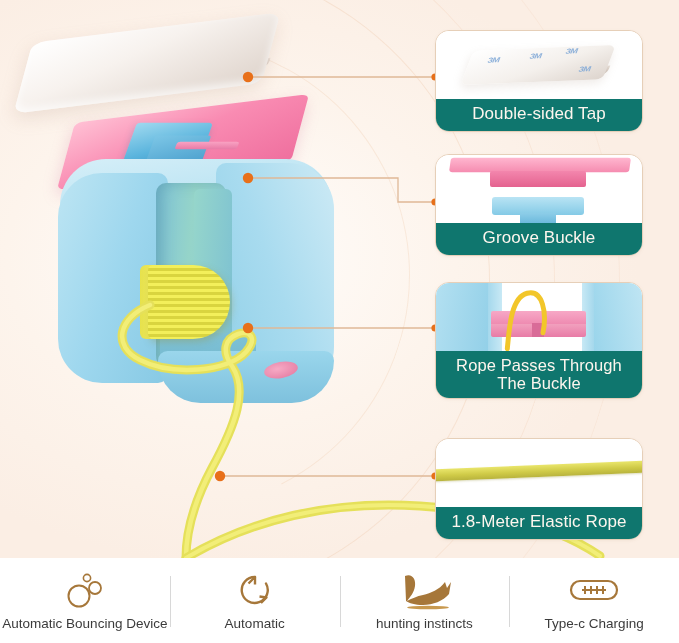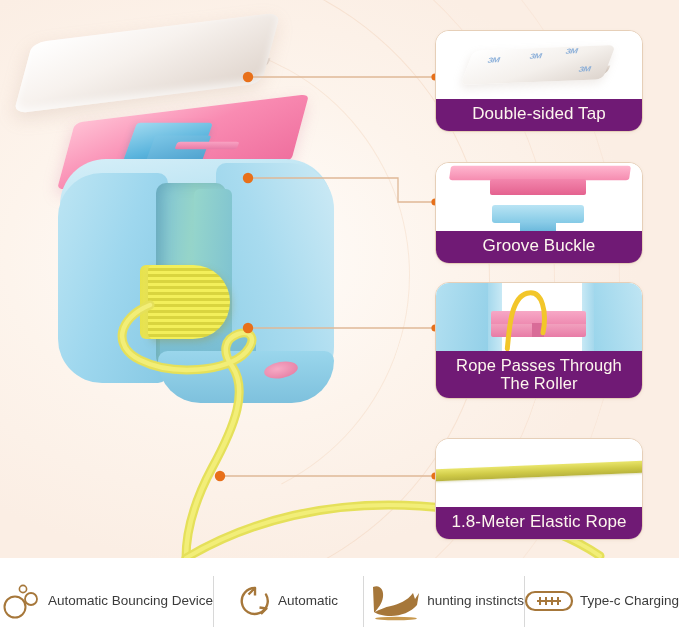--- a/index.html
+++ b/index.html
@@ -159,32 +159,32 @@
     border-radius:14px;
     background:#fffdfa;
     overflow:hidden;
     box-shadow:0 1px 3px rgba(180,150,120,.10);
   }
   .callout .photo {
     position:relative; width:100%; height:68px; overflow:hidden;
     background:#ffffff;
   }
   .callout .cap {
-    background:#701a75;
+    background:#0f766e;
     color:#fdf6ee;
     text-align:center;
     font-size:17px;
     line-height:1.1;
     padding:6px 4px 7px;
     letter-spacing:.1px;
   }
   .callout.two-line .cap { font-size:16.5px; padding:5px 4px 6px; }
 
   #c1 { top:30px; }
-  #c2 { top:162px; }
+  #c2 { top:154px; }
   #c3 { top:282px; }
   #c4 { top:438px; }
 
   
   .tape-mini {
     position:absolute; left:32px; top:12px; width:140px; height:44px;
     background:linear-gradient(155deg,#ffffff,#f4f0ec 55%,#ddd4cd);
     border-radius:7px;
     transform:skewX(-24deg) scaleY(.78) rotate(-3deg);
     box-shadow:0 5px 10px rgba(180,160,145,.2);
@@ -249,21 +249,21 @@
   }
 
   
   #featurebar {
     position:absolute; left:0; top:558px; width:679px; height:85px;
     background:#ffffff;
     display:flex; align-items:center;
   }
   .feature {
     flex:1 1 0; height:100%;
-    display:flex; flex-direction:row; align-items:center; justify-content:center;
+    display:flex; flex-direction:column; align-items:center; justify-content:center;
     position:relative;
     gap:6px;
   }
   .feature + .feature::before {
     content:""; position:absolute; left:0; top:18px; bottom:16px;
     width:1px; background:#d8d8d8;
   }
   .feature .ficon { height:40px; display:flex; align-items:center; justify-content:center; }
   .feature .flabel {
     font-size:13.5px; color:#3b3b3b; text-align:center; white-space:nowrap;
@@ -368,21 +368,21 @@
       <div class="r-pillar-l"></div>
       <div class="r-pillar-r"></div>
       <div class="r-pink-bar"></div>
       <div class="r-pink-notch"></div>
       <svg style="position:absolute;left:0;top:0;width:100%;height:68px;" viewBox="0 0 208 68">
         <path d="M72 66 C 74 44, 76 14, 92 10 C 108 6, 112 30, 108 50" fill="none" stroke="#f2c62a" stroke-width="5" stroke-linecap="round"></path>
       </svg>
     </div>
     <div class="cap">
       <div>Rope Passes Through</div>
-      <div>The Roller</div>
+      <div>The Buckle</div>
     </div>
   </div>
 
   <div class="callout" id="c4">
     <div class="photo">
       <div class="rope-strand"></div>
     </div>
     <div class="cap">1.8-Meter Elastic Rope</div>
   </div>
 

